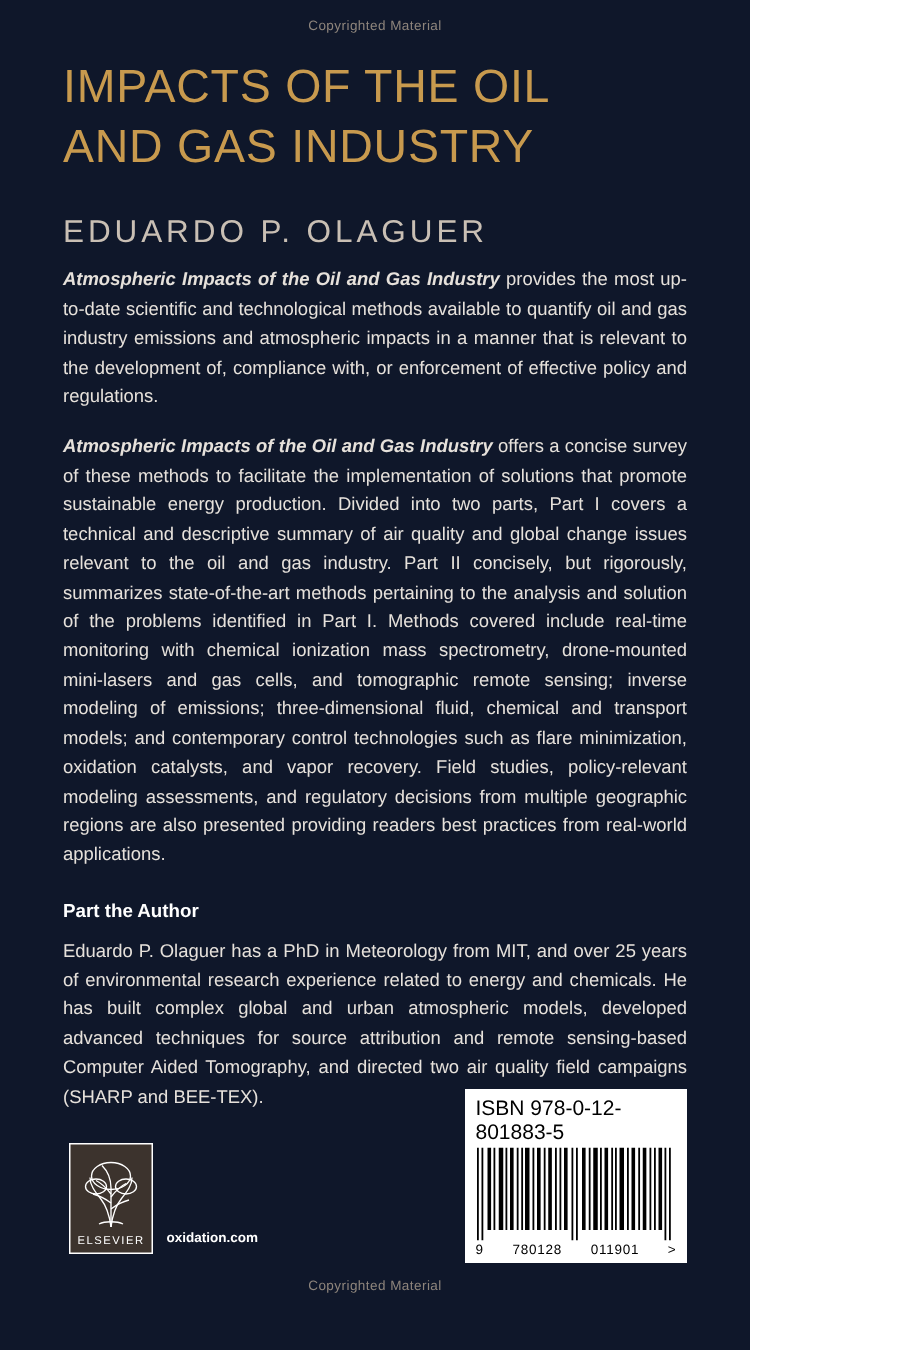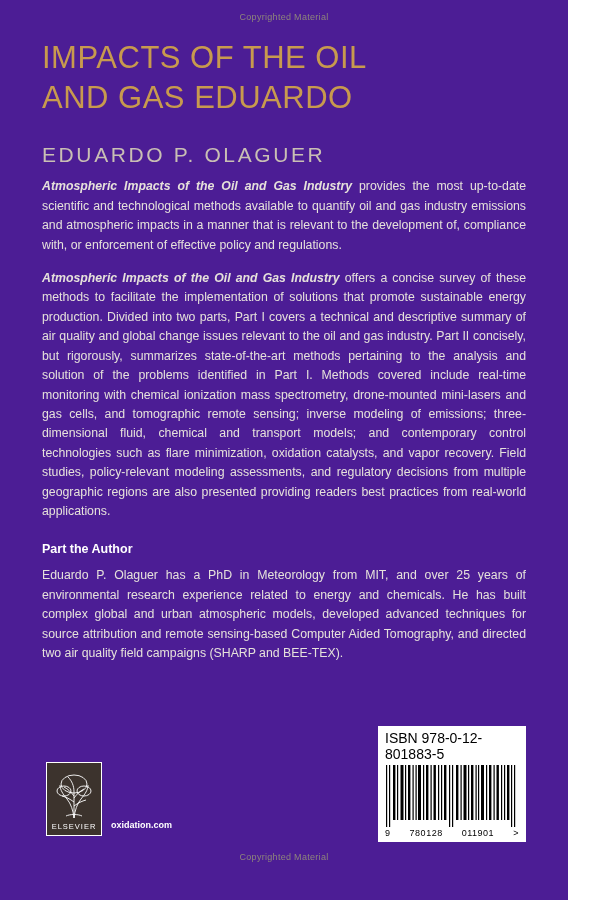--- a/index.html
+++ b/index.html
@@ -5,23 +5,23 @@
   html, body {
     margin: 0;
     padding: 0;
     background: #ffffff;
   }
   body {
     font-family: "Liberation Sans", sans-serif;
   }
   .page {
     position: relative;
-    width: 568px;
+    width: 500px;
     height: 900px;
-    background: #4c1d95;
+    background: #0f172a;
     overflow: hidden;
   }
   .copyright-top, .copyright-bottom {
     position: absolute;
     left: 0;
     width: 100%;
     text-align: center;
     color: #8e857c;
     font-size: 9px;
     letter-spacing: 0.3px;
@@ -159,21 +159,21 @@
 <body>
 
 <div class="page">
 
   <div class="copyright-top">Copyrighted Material</div>
 
   <div class="content">
 
     <h1 class="title">
       <span class="line">IMPACTS OF THE OIL</span>
-      <span class="line">AND GAS EDUARDO</span>
+      <span class="line">AND GAS INDUSTRY</span>
     </h1>
 
     <div class="author">EDUARDO P. OLAGUER</div>
 
     <div class="blurb">
       <p>
         <em>Atmospheric Impacts of the Oil and Gas Industry</em><span> provides the most up-to-date scientific and technological methods available to quantify oil and gas industry emissions and atmospheric impacts in a manner that is relevant to the development of, compliance with, or enforcement of effective policy and regulations.</span>
       </p>
       <p>
         <em>Atmospheric Impacts of the Oil and Gas Industry</em><span> offers a concise survey of these methods to facilitate the implementation of solutions that promote sustainable energy production. Divided into two parts, Part I covers a technical and descriptive summary of air quality and global change issues relevant to the oil and gas industry. Part II concisely, but rigorously, summarizes state-of-the-art methods pertaining to the analysis and solution of the problems identified in Part I. Methods covered include real-time monitoring with chemical ionization mass spectrometry, drone-mounted mini-lasers and gas cells, and tomographic remote sensing; inverse modeling of emissions; three-dimensional fluid, chemical and transport models; and contemporary control technologies such as flare minimization, oxidation catalysts, and vapor recovery. Field studies, policy-relevant modeling assessments, and regulatory decisions from multiple geographic regions are also presented providing readers best practices from real-world applications.</span>

